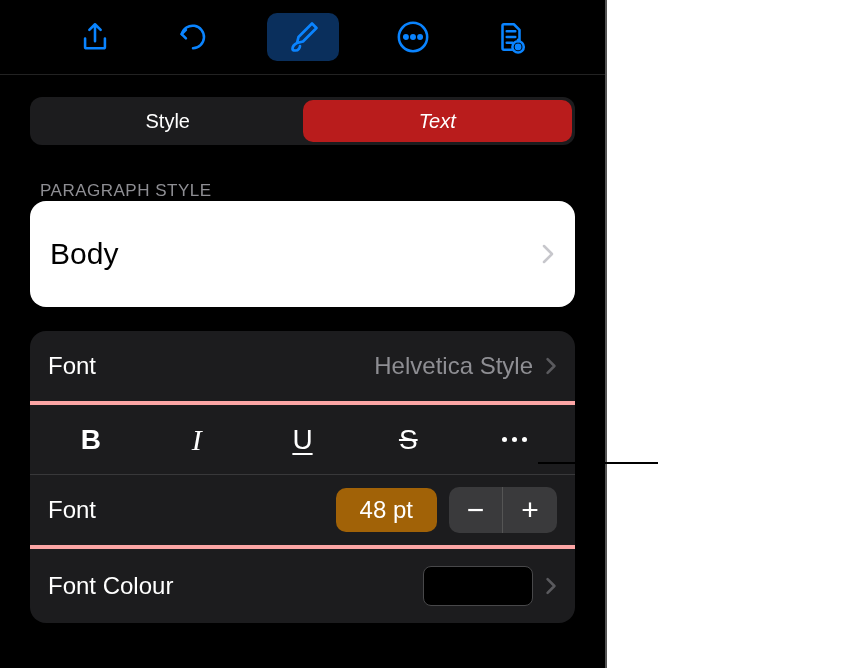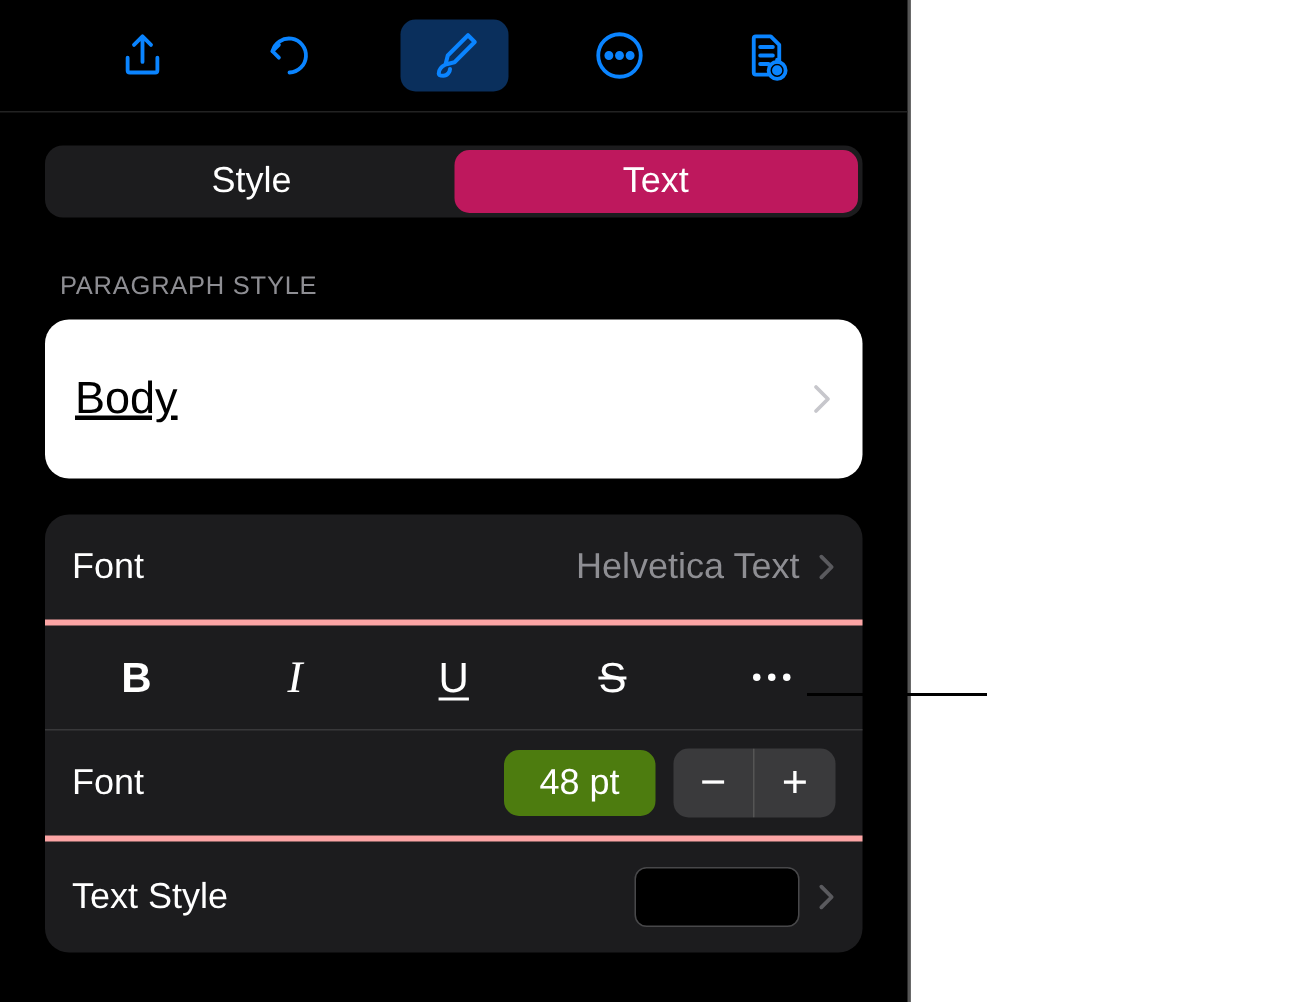--- a/index.html
+++ b/index.html
@@ -56,50 +56,50 @@
       background: #1c1c1e;
       border-radius: 12px;
       display: flex;
       padding: 3px;
     }
     .segment {
       flex: 1;
       display: flex;
       align-items: center;
       justify-content: center;
-      font-size: 24px;
+      font-size: 20px;
       color: #fff;
       border-radius: 10px;
       cursor: pointer;
     }
     .segment.active {
-      background: #be185d;
+      background: #b91c1c;
+      font-style: italic;
     }
     .section-label {
-      margin: 36px 40px 12px;
+      margin: 36px 40px 0;
       font-size: 17px;
       letter-spacing: 0.5px;
       color: #8e8e93;
       text-transform: uppercase;
     }
     .style-picker {
       margin: 0 30px;
       height: 106px;
       background: #fff;
       border-radius: 16px;
       display: flex;
       align-items: center;
       padding: 0 20px;
       cursor: pointer;
     }
     .style-picker-text {
       flex: 1;
       font-size: 30px;
       color: #000;
-      text-decoration: underline;
     }
     .chevron {
       color: #c7c7cc;
     }
     .chevron.dark {
       color: #5a5a5e;
     }
     .group {
       margin: 24px 30px 0;
       background: #1c1c1e;
@@ -141,21 +141,21 @@
       justify-content: center;
       font-size: 28px;
       color: #fff;
       cursor: pointer;
     }
     .bold { font-weight: 700; }
     .italic { font-style: italic; font-family: Georgia, serif; font-size: 30px; }
     .underline { text-decoration: underline; text-underline-offset: 4px; }
     .strike { text-decoration: line-through; }
     .size-value {
-      background: #4d7c0f;
+      background: #a16207;
       border-radius: 10px;
       padding: 8px 24px;
       font-size: 24px;
       color: #fff;
       margin-right: 12px;
     }
     .stepper {
       display: flex;
       background: #3a3a3c;
       border-radius: 10px;
@@ -253,21 +253,21 @@
   <div class="style-picker">
     <div class="style-picker-text">Body</div>
     <svg class="chevron" width="14" height="22" viewBox="0 0 14 22" fill="none" stroke="currentColor" stroke-width="2.5">
       <path d="M3 3l8 8-8 8" stroke-linecap="round" stroke-linejoin="round"></path>
     </svg>
   </div>
 
   <div class="group">
     <div class="row">
       <div class="row-label">Font</div>
-      <div class="row-value">Helvetica Text</div>
+      <div class="row-value">Helvetica Style</div>
       <svg class="chevron dark" width="12" height="20" viewBox="0 0 14 22" fill="none" stroke="currentColor" stroke-width="3">
         <path d="M3 3l8 8-8 8" stroke-linecap="round" stroke-linejoin="round"></path>
       </svg>
     </div>
 
     <div class="style-row">
       <div class="style-btn bold">B</div>
       <div class="style-btn italic">I</div>
       <div class="style-btn underline">U</div>
       <div class="style-btn strike">S</div>
@@ -283,21 +283,21 @@
     <div class="row">
       <div class="row-label">Font</div>
       <div class="size-value">48 pt</div>
       <div class="stepper">
         <div class="stepper-btn">−</div>
         <div class="stepper-btn">+</div>
       </div>
     </div>
 
     <div class="row">
-      <div class="row-label">Text Style</div>
+      <div class="row-label">Font Colour</div>
       <div class="color-swatch"></div>
       <svg class="chevron dark" width="12" height="20" viewBox="0 0 14 22" fill="none" stroke="currentColor" stroke-width="3">
         <path d="M3 3l8 8-8 8" stroke-linecap="round" stroke-linejoin="round"></path>
       </svg>
     </div>
   </div>
 
 </div>
 
 <div class="callout-line"></div>

